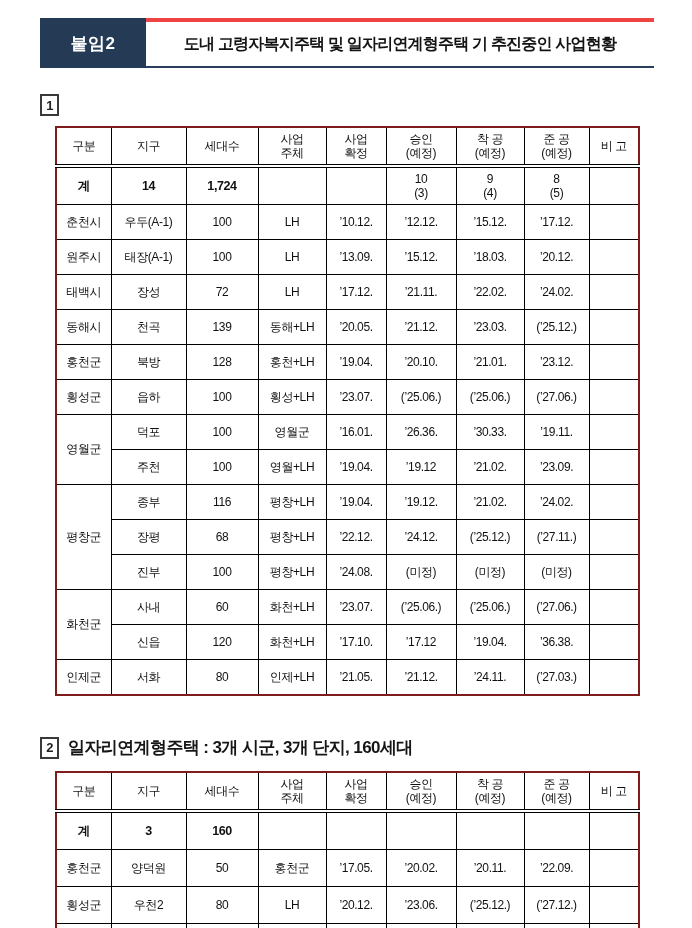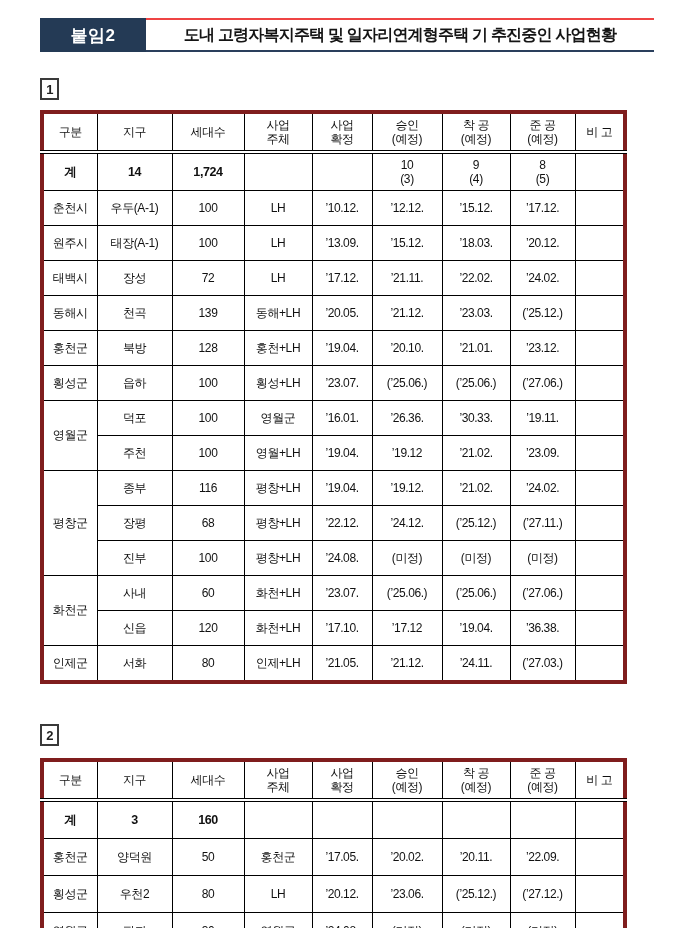--- a/index.html
+++ b/index.html
@@ -3,42 +3,42 @@
 <meta charset="utf-8">
 <style>
   html,body{margin:0;padding:0;background:#fff;}
   body{
     width:692px;height:928px;box-sizing:border-box;
     font-family:"Liberation Sans","DejaVu Sans",sans-serif;
     color:#111;overflow:hidden;
   }
   .page{box-sizing:border-box;width:692px;height:928px;padding:18px 38px 14px 40px;}
   
-  .header-row{display:flex;align-items:stretch;gap:0;height:34px;}
+  .header-row{display:flex;align-items:stretch;gap:0;height:50px;}
   .badge{
     background:#243a55;color:#fff;width:106px;flex:0 0 106px;
     display:flex;align-items:center;justify-content:center;
     font-size:17px;font-weight:bold;letter-spacing:0.5px;
   }
   .title-box{
-    flex:1;border-top:2px solid #ef4444;border-bottom:2px solid #2a3f5c;
+    flex:1;border-top:4px solid #ef4444;border-bottom:2px solid #2a3f5c;
     display:flex;align-items:center;justify-content:center;
     font-size:16px;font-weight:bold;letter-spacing:-0.8px;color:#141414;
   }
   
   .section-heading{display:flex;align-items:center;gap:9px;font-size:17px;font-weight:bold;letter-spacing:-0.6px;color:#161616;}
   .sh1{margin:26px 0 10px 0;}
   .sh2{margin:40px 0 12px 0;}
   .marker{
     flex:0 0 auto;border:2px solid #3a3a3a;width:15px;height:18px;
     display:inline-flex;align-items:center;justify-content:center;
     font-size:13px;font-weight:bold;color:#222;
   }
   
-  table{border-collapse:collapse;table-layout:fixed;width:583px;margin-left:0;border:4px solid #7f1d1d;}
+  table{border-collapse:collapse;table-layout:fixed;width:583px;margin-left:15px;border:2px solid #7f1d1d;}
   th,td{
     border:1px solid #000;text-align:center;vertical-align:middle;
     font-size:12px;line-height:1.2;letter-spacing:-0.4px;
     white-space:pre-line;padding:1px 1px;overflow:hidden;
   }
   thead th{font-weight:normal;height:34px;border-bottom:4px double #000;}
   tr.total td{height:34px;}
   tr.total td.b{font-weight:bold;font-size:12.5px;}
   .t1 tbody tr.dr td{height:32px;}
   .t2 tbody tr.dr td{height:34px;}
@@ -250,20 +250,21 @@
         <td>’21.12.</td>
         <td>’24.11.</td>
         <td>(’27.03.)</td>
         <td></td>
       </tr>
     </tbody>
   </table>
 
   <div class="section-heading sh2">
     <span class="marker">2</span>
+    <span>일자리연계형주택 : 3개 시군, 3개 단지, 160세대</span>
   </div>
 
   <table class="t2">
     <colgroup>
       <col style="width:55px">
         <col style="width:75px">
         <col style="width:72px">
       <col style="width:68px">
         <col style="width:60px">
         <col style="width:70px">

